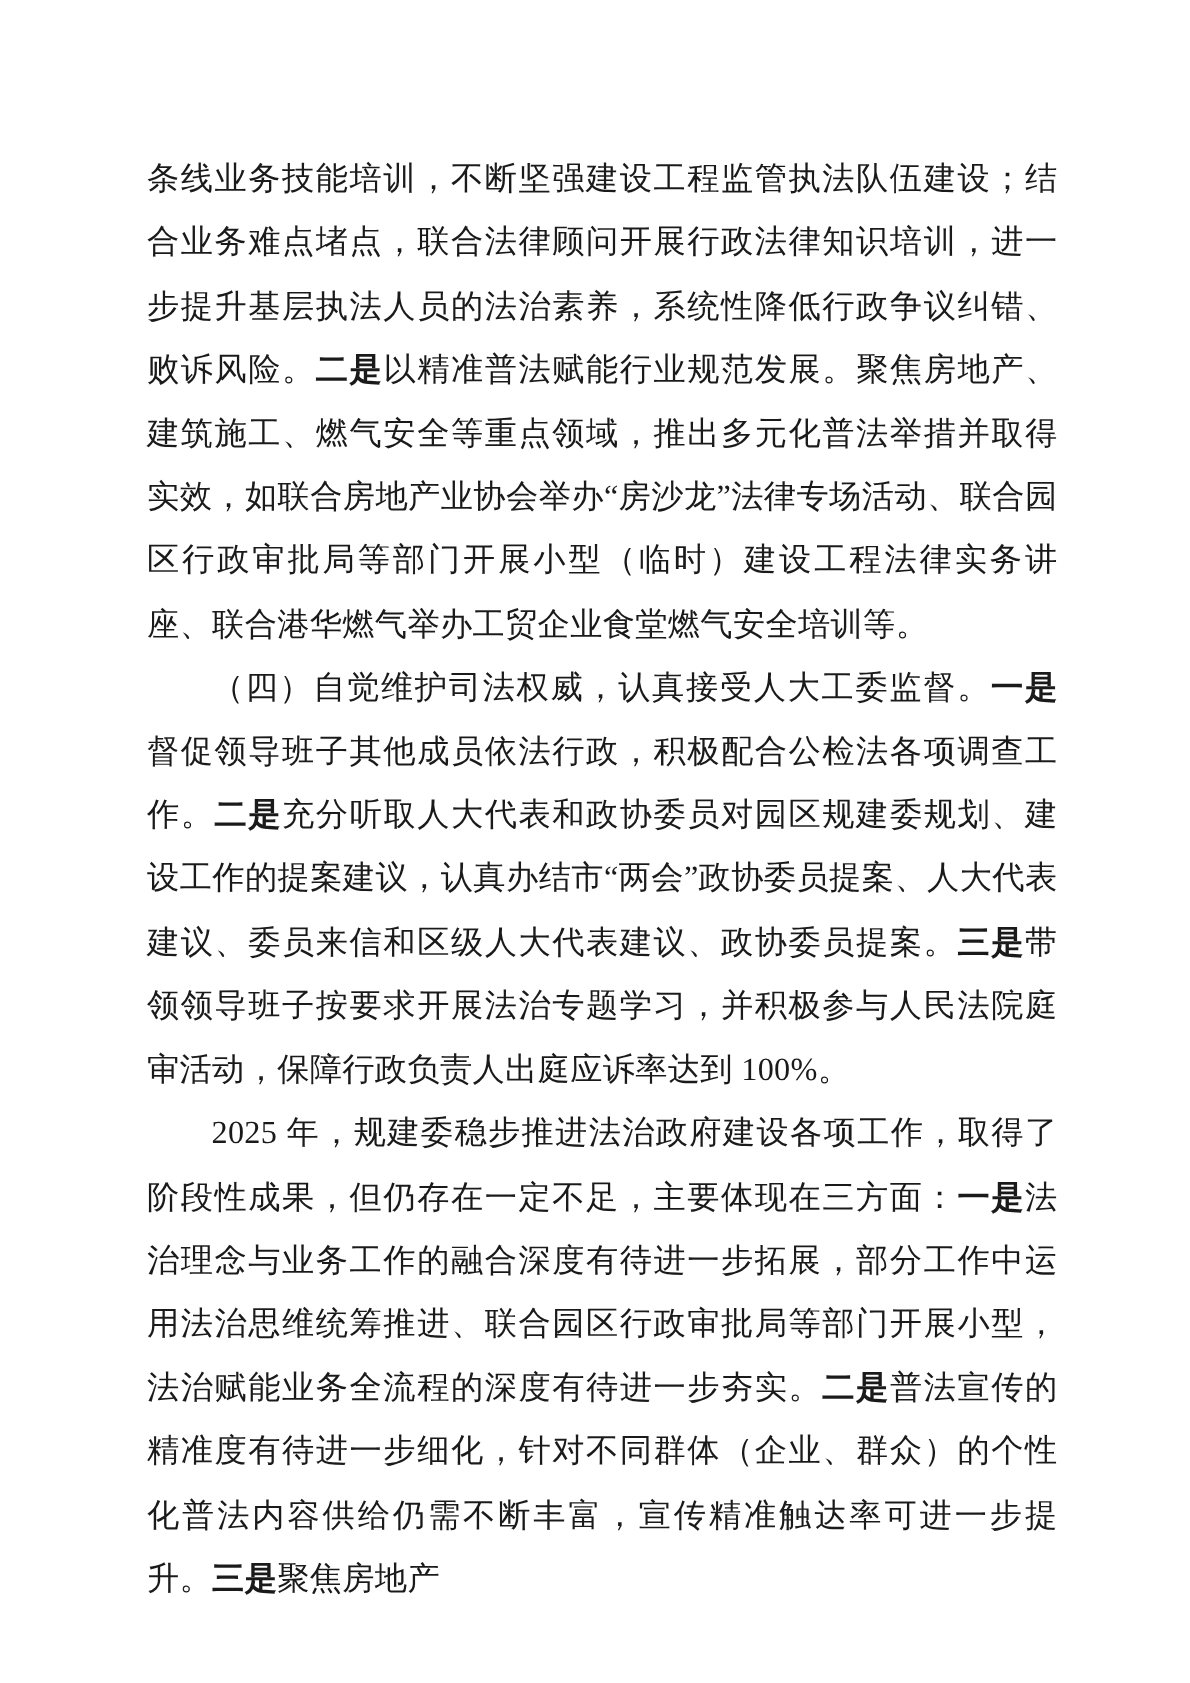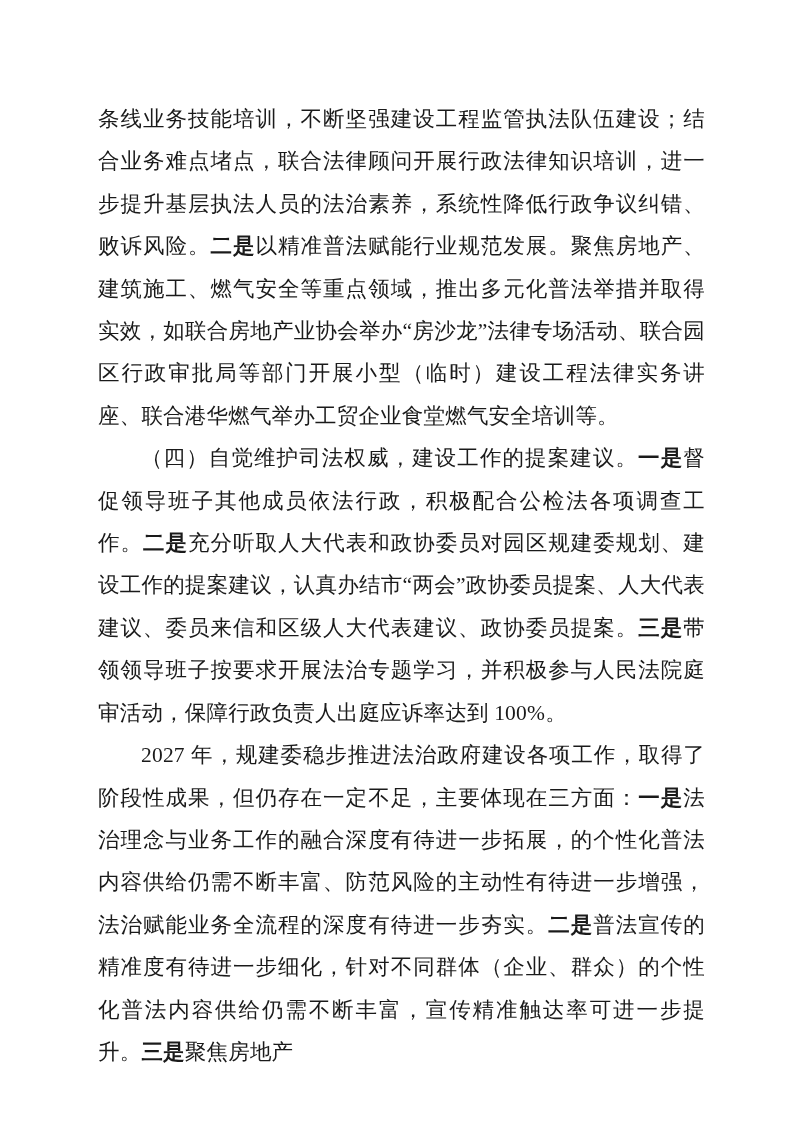--- a/index.html
+++ b/index.html
@@ -46,19 +46,19 @@
     letter-spacing: 0.2px;
   }
 </style>
 </head>
 <body>
 
 <div class="page">
   <div class="doc-body">
     <div id="group-before">
         <p class=""><span>条线业务技能培训，不断坚强建设工程监管执法队伍建设；结合业务难点堵点，联合法律顾问开展行政法律知识培训，进一步提升基层执法人员的法治素养，系统性降低行政争议纠错、败诉风险。</span><span class="b">二是</span><span>以精准普法赋能行业规范发展。聚焦房地产、建筑施工、燃气安全等重点领域，推出多元化普法举措并取得实效，如联合房地产业协会举办“房沙龙”法律专场活动、联合园区行政审批局等部门开展小型（临时）建设工程法律实务讲座、联合港华燃气举办工贸企业食堂燃气安全培训等。</span></p>
-        <p class="indent"><span>（四）自觉维护司法权威，建设工作的提案建议。</span><span class="b">一是</span><span>督促领导班子其他成员依法行政，积极配合公检法各项调查工作。</span><span class="b">二是</span><span>充分听取人大代表和政协委员对园区规建委规划、建设工作的提案建议，认真办结市“两会”政协委员提案、人大代表建议、委员来信和区级人大代表建议、政协委员提案。</span><span class="b">三是</span><span>带领领导班子按要求开展法治专题学习，并积极参与人民法院庭审活动，保障行政负责人出庭应诉率达到 100%。</span></p>
+        <p class="indent"><span>（四）自觉维护司法权威，认真接受人大工委监督。</span><span class="b">一是</span><span>督促领导班子其他成员依法行政，积极配合公检法各项调查工作。</span><span class="b">二是</span><span>充分听取人大代表和政协委员对园区规建委规划、建设工作的提案建议，认真办结市“两会”政协委员提案、人大代表建议、委员来信和区级人大代表建议、政协委员提案。</span><span class="b">三是</span><span>带领领导班子按要求开展法治专题学习，并积极参与人民法院庭审活动，保障行政负责人出庭应诉率达到 100%。</span></p>
       </div>
     <div id="group-after">
-        <p class="indent"><span>2027 年，规建委稳步推进法治政府建设各项工作，取得了阶段性成果，但仍存在一定不足，主要体现在三方面：</span><span class="b">一是</span><span>法治理念与业务工作的融合深度有待进一步拓展，的个性化普法内容供给仍需不断丰富、防范风险的主动性有待进一步增强，法治赋能业务全流程的深度有待进一步夯实。</span><span class="b">二是</span><span>普法宣传的精准度有待进一步细化，针对不同群体（企业、群众）的个性化普法内容供给仍需不断丰富，宣传精准触达率可进一步提升。</span><span class="b">三是</span><span>聚焦房地产</span></p>
+        <p class="indent"><span>2025 年，规建委稳步推进法治政府建设各项工作，取得了阶段性成果，但仍存在一定不足，主要体现在三方面：</span><span class="b">一是</span><span>法治理念与业务工作的融合深度有待进一步拓展，部分工作中运用法治思维统筹推进、联合园区行政审批局等部门开展小型，法治赋能业务全流程的深度有待进一步夯实。</span><span class="b">二是</span><span>普法宣传的精准度有待进一步细化，针对不同群体（企业、群众）的个性化普法内容供给仍需不断丰富，宣传精准触达率可进一步提升。</span><span class="b">三是</span><span>聚焦房地产</span></p>
       </div>
   </div>
 </div>
 
 </body></html>

